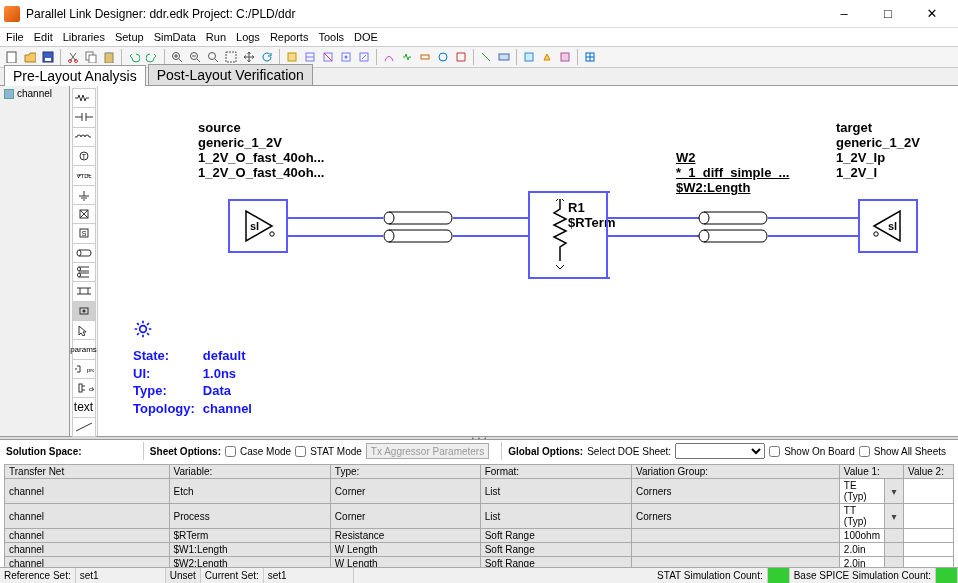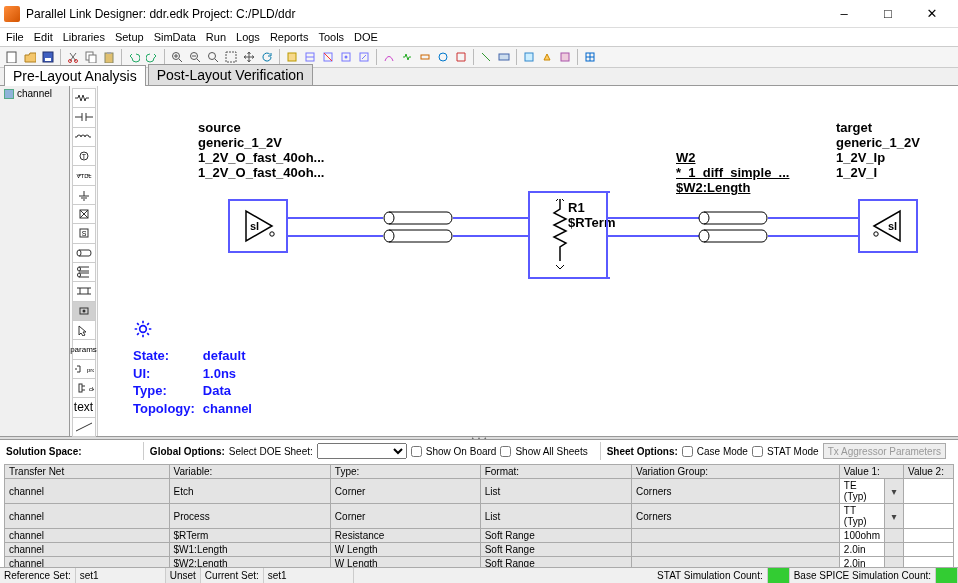--- a/index.html
+++ b/index.html
@@ -506,35 +506,35 @@
   </div>
 </div>
 
 <div class="splitter">▴ ▴ ▴</div>
 
 <div class="solspace">
   <div class="header">
     <span class="lbl-bold">Solution Space:</span>
     <div class="opts">
       <div class="grp">
+        <span class="lbl-bold">Sheet Options:</span>
+        <input type="checkbox" style="">
+        <span>Case Mode</span>
+        <input type="checkbox" style="">
+        <span>STAT Mode</span>
+        <button disabled="" style="color:#999">Tx Aggressor Parameters</button>
+      </div>
+      <div class="grp">
         <span class="lbl-bold">Global Options:</span>
         <span>Select DOE Sheet:</span>
         <select><option></option></select>
         <input type="checkbox" style="">
         <span>Show On Board</span>
         <input type="checkbox" style="">
         <span>Show All Sheets</span>
-      </div>
-      <div class="grp">
-        <span class="lbl-bold">Sheet Options:</span>
-        <input type="checkbox" style="">
-        <span>Case Mode</span>
-        <input type="checkbox" style="">
-        <span>STAT Mode</span>
-        <button disabled="" style="color:#999">Tx Aggressor Parameters</button>
       </div>
     </div>
   </div>
 
   <table class="soltable">
     <thead>
       <tr>
         <th>Transfer Net</th>
         <th>Variable:</th>
         <th>Type:</th>

